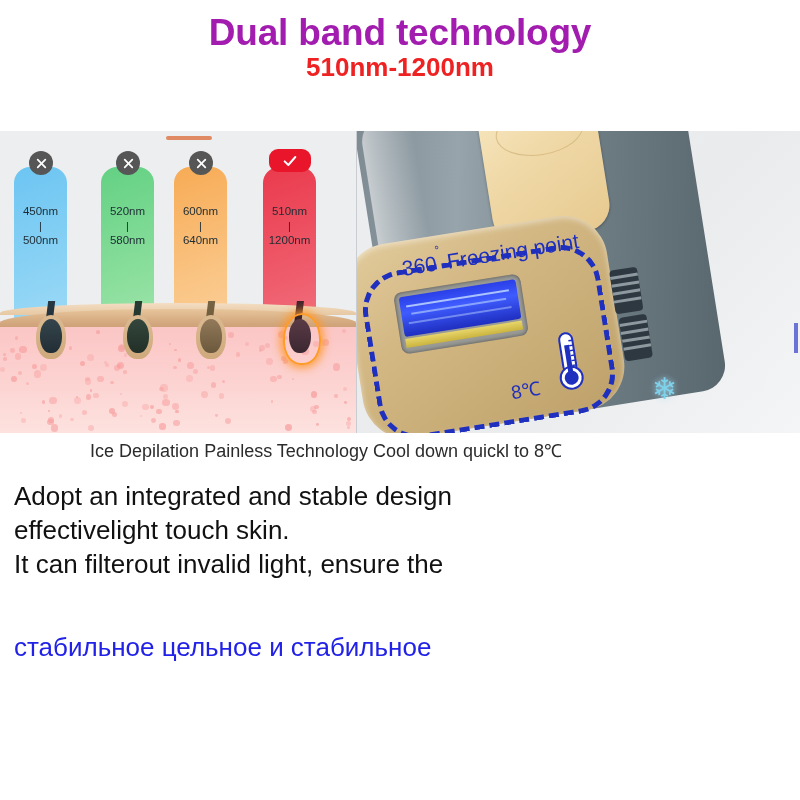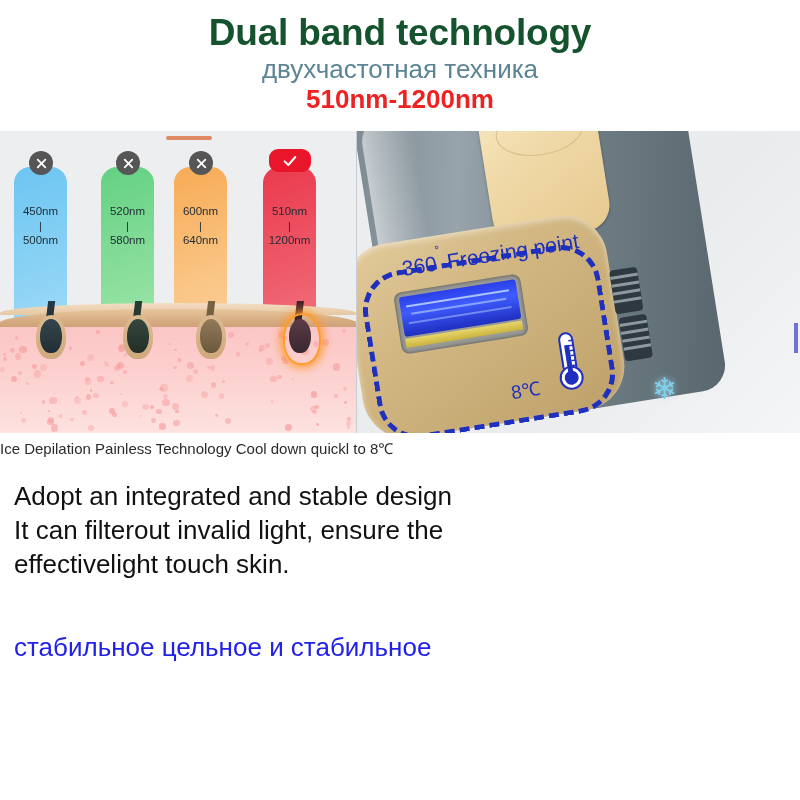--- a/index.html
+++ b/index.html
@@ -7,21 +7,21 @@
     width:800px;height:800px;
     background:#ffffff;
     font-family:"Liberation Sans", sans-serif;
     overflow:hidden;
     position:relative;
   }
 
   
   .header{ width:800px; padding-top:14px; text-align:center; }
   .title-main{
-    font-size:37px; font-weight:bold; color:#14532d;
+    font-size:37px; font-weight:bold; color:#a21caf;
     letter-spacing:-0.2px; line-height:1.02;
   }
   .title-sub{
     font-size:26px; color:#5b8494; line-height:1.18; margin-top:2px;
     font-weight:400;
   }
   .title-range{
     font-size:26px; color:#ee2222; font-weight:bold; line-height:1.15; margin-top:1px;
   }
 
@@ -210,40 +210,39 @@
     font-size:30px; text-shadow:0 0 6px rgba(160,225,245,.9);
   }
   .edge-mark{
     position:absolute; right:2px; top:192px; width:4px; height:30px;
     background:#6b74d6;
   }
 
   
   .caption{
     position:absolute; top:438px; left:0; width:652px;
-    text-align:left; font-size:15px; color:#2b2b2b;
+    text-align:center; font-size:18px; color:#2b2b2b;
   }
 
   
   .en-block{
     position:absolute; top:480px; left:14px; width:700px;
     font-size:26px; color:#111111; line-height:1.30;
   }
   
   .ru-block{
     position:absolute; top:630px; left:14px; width:760px;
     font-size:26px; color:#2121e8; line-height:1.32;
   }
 </style>
 </head>
 <body>
 
 <div class="header">
   <div class="title-main">Dual band technology</div>
-  <div class="title-sub">двухчастотная техника</div>
   <div class="title-range">510nm-1200nm</div>
 </div>
 
 <div class="panels">
 
   <div class="left-panel">
     <div class="orange-bar"></div>
 
     <div class="cols">
       <div class="col col-1"></div>
@@ -510,19 +509,19 @@
 
     <div class="snowflake">❄</div>
     <div class="edge-mark"></div>
   </div>
 </div>
 
 <div class="caption">Ice Depilation Painless Technology  Cool down quickl to 8℃</div>
 
 <div class="en-block">
   <div>Adopt an integrated and stable design</div>
+  <div>effectivelight touch skin.</div>
   <div>It can filterout invalid light, ensure the</div>
-  <div>effectivelight touch skin.</div>
 </div>
 
 <div class="ru-block">
   <div>стабильное цельное и стабильное</div>
 </div>
 
 </body></html>

